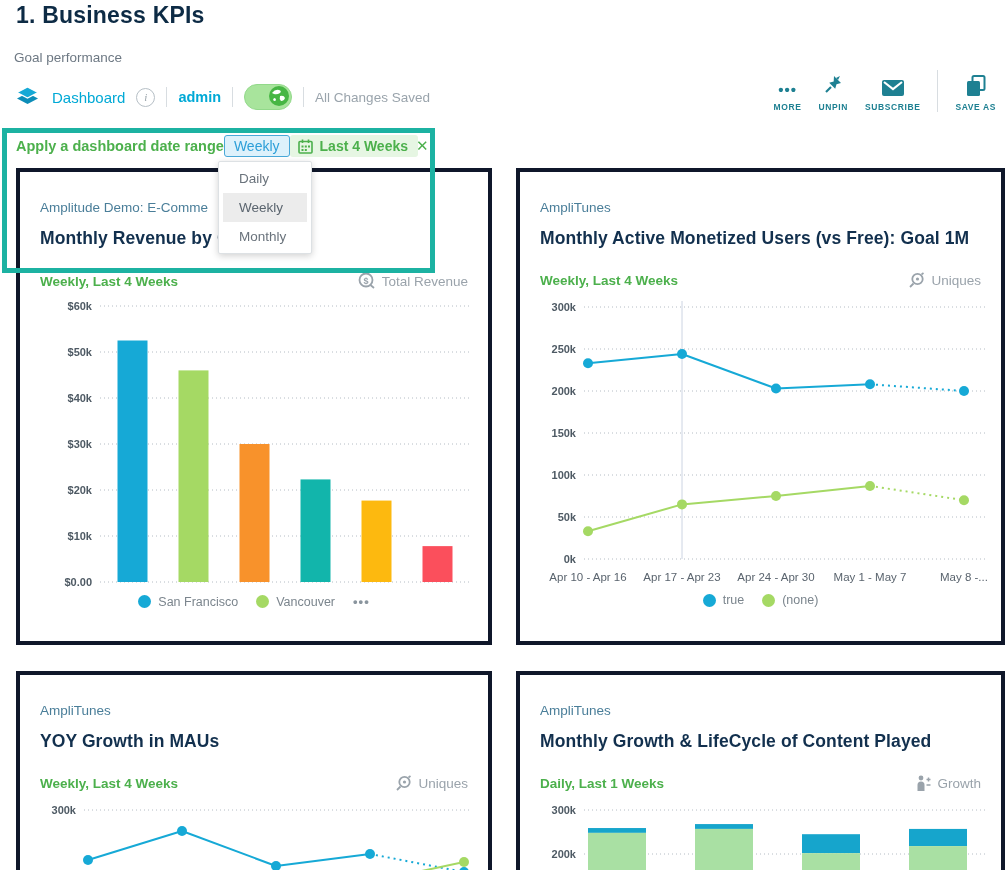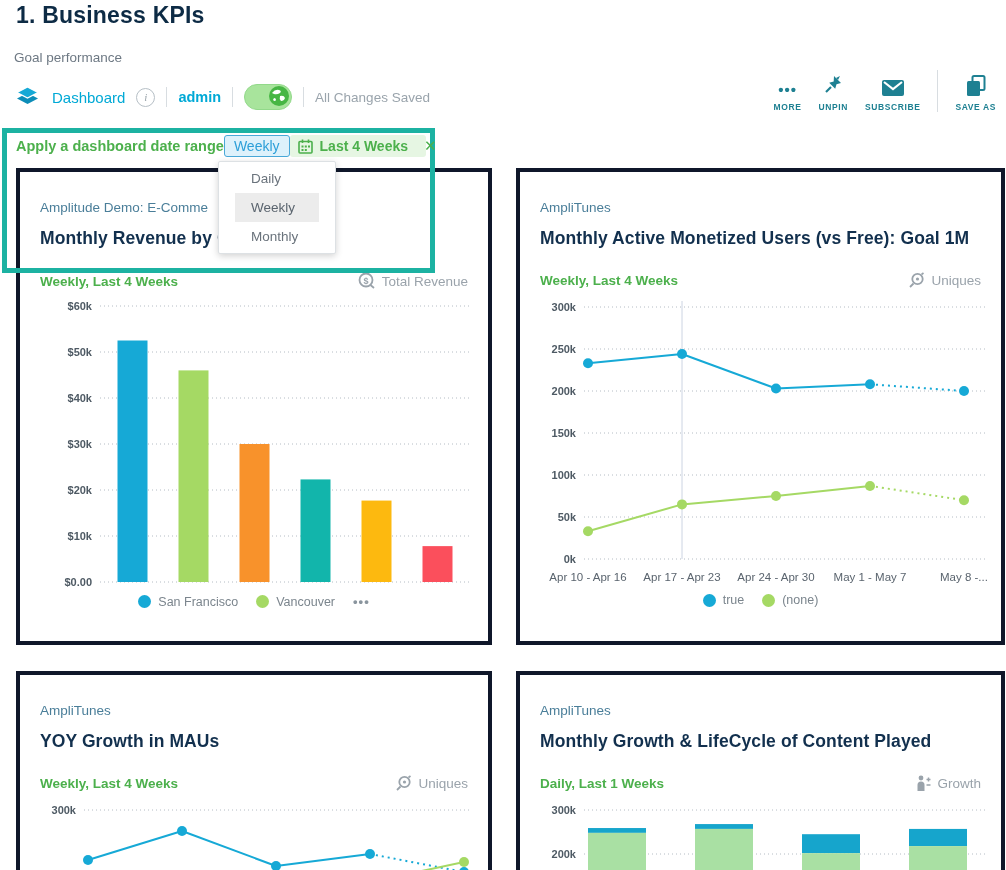--- a/index.html
+++ b/index.html
@@ -24,24 +24,24 @@
   .action{display:flex;flex-direction:column;align-items:center;gap:5px;cursor:pointer;}
   .action-label{font-size:8.5px;font-weight:700;letter-spacing:.6px;color:#1e8092;}
   .action-icon{height:22px;display:flex;align-items:flex-end;}
   .more-dots{color:#1e8092;font-size:15px;font-weight:700;letter-spacing:1px;line-height:14px;}
   .tr-sep{width:1px;height:42px;background:#d8dde1;align-self:center;}
   
   .highlight-box{position:absolute;left:2px;top:128px;width:423px;height:135px;border:5px solid #1cb2a2;z-index:40;pointer-events:none;}
   .banner{position:absolute;left:16px;top:132px;height:28px;display:flex;align-items:center;z-index:45;background:transparent;}
   .banner-prompt{color:#4cb04c;font-size:14.5px;font-weight:600;}
   .chip-interval{background:#ddf1fb;border:1px solid #49a8d8;border-radius:3px;color:#2d9fd8;font-size:14px;padding:2px 9px;cursor:pointer;}
-  .chip-range{background:#e6f6e3;border-radius:3px;color:#4cb04c;font-size:14px;font-weight:600;padding:3px 18px 3px 8px;display:flex;align-items:center;gap:7px;cursor:pointer;}
+  .chip-range{background:#e6f6e3;border-radius:3px;color:#4cb04c;font-size:14px;font-weight:600;padding:3px 10px 3px 8px;display:flex;align-items:center;gap:7px;cursor:pointer;}
   .banner-close{color:#4cb04c;font-size:15px;font-weight:700;cursor:pointer;margin-left:-2px;}
   .dropdown{position:absolute;left:218px;top:161px;width:84px;background:#fff;border:1px solid #dde1e4;border-radius:2px;
-    box-shadow:0 2px 7px rgba(0,0,0,.18);z-index:50;padding:2px 16px;}
+    box-shadow:0 2px 7px rgba(0,0,0,.18);z-index:50;padding:2px 4px;}
   .dd-item{font-size:13.5px;color:#6a737c;padding:7px 0 7px 16px;cursor:pointer;}
   .dd-item.selected{background:#ececec;color:#5a646e;}
   
   .card{position:absolute;background:#fff;border:4px solid #0f172a;box-sizing:border-box;}
   .card-inner{padding:0 20px;}
   .card-source{margin-top:28px;font-size:13.5px;color:#4a7e99;}
   .card-title{margin:13px 0 0 0;font-size:17.5px;font-weight:700;color:#12304e;letter-spacing:.1px;}
   .card-meta{margin-top:23px;display:flex;justify-content:space-between;align-items:center;}
   .period{color:#4cb04c;font-weight:700;font-size:13.5px;}
   .metric{color:#9aa3ab;font-size:13.5px;display:flex;align-items:center;gap:6px;}

